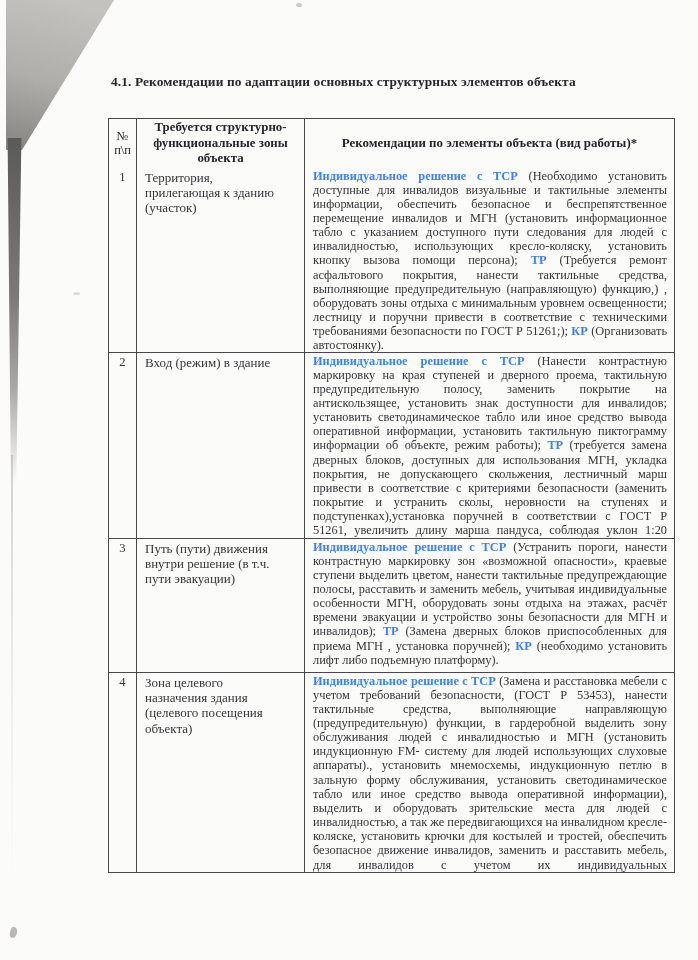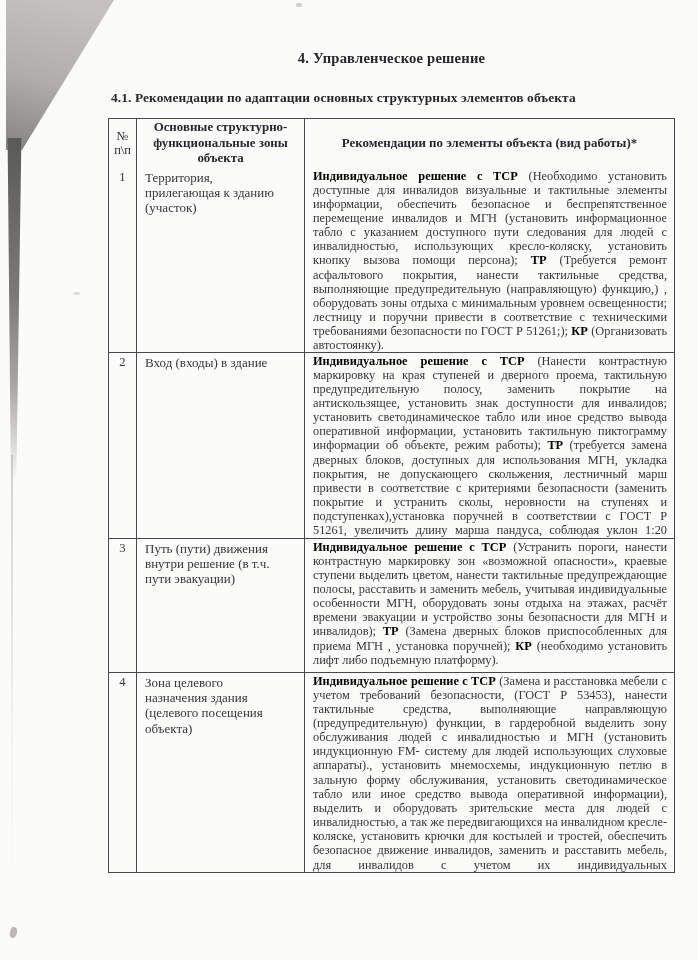--- a/index.html
+++ b/index.html
@@ -33,21 +33,21 @@
   .speck-a{left:296px;top:3px;width:6px;height:4px;background:#cfcdc9;}
   .speck-b{left:10px;top:927px;width:7px;height:11px;background:#bab8b4;transform:rotate(18deg);border-radius:40% 60% 50% 50%;}
   .speck-c{left:73px;top:292px;width:7px;height:3px;background:#dddbd7;}
   
   .doc-title{
     position:absolute;left:108px;top:50px;width:567px;
     text-align:center;font-weight:bold;font-size:14.6px;color:#26262c;
     letter-spacing:.2px;
   }
   .doc-subtitle{
-    position:absolute;left:111px;top:90px;width:567px;
+    position:absolute;left:111px;top:74px;width:567px;
     font-weight:bold;font-size:13.4px;color:#26262c;
     letter-spacing:.1px;
   }
   
   .tbl{
     position:absolute;left:108px;top:118px;width:567px;height:755px;
     border:1.5px solid #47474c;
     box-sizing:border-box;
     background:transparent;
   }
@@ -72,57 +72,56 @@
   }
   .cell-zone{
     font-size:13px;line-height:15.4px;color:#35353b;
     padding:2px 26px 0 8px;
   }
   .cell-rec{
     font-size:12.35px;line-height:14.15px;color:#35353b;
     padding:1px 7px 0 8px;
     text-align:justify;
   }
-  .cell-rec b{color:#000000;}
+  .cell-rec b{color:#3b82f6;}
   .tbl-row:last-child .cell-rec{text-align-last:justify;font-family:Liberation Serif, serif;}
 </style>
 </head>
 <body>
 
 <div class="page">
 
   <div class="scan-tri"></div>
   <div class="scan-strip"></div>
   <div class="scan-line"></div>
   <div class="speck speck-a"></div>
   <div class="speck speck-b"></div>
   <div class="speck speck-c"></div>
 
-  <div class="doc-title">4. Управленческое решение</div>
   <div class="doc-subtitle">4.1. Рекомендации по адаптации основных структурных элементов объекта</div>
 
   <div class="tbl">
     <div class="tbl-row tbl-head">
       <div class="cell head-cell head-num">
         <span>№</span>
         <span>п\п</span>
       </div>
-      <div class="cell head-cell head-zone">Основные структурно-функциональные зоны объекта</div>
+      <div class="cell head-cell head-zone">Требуется структурно-функциональные зоны объекта</div>
       <div class="cell head-cell head-rec">Рекомендации по элементы объекта (вид работы)*</div>
     </div>
     <div>
   <div class="tbl-row" style="height: 184px;">
     <div class="cell cell-num">1</div>
     <div class="cell cell-zone">Территория, прилегающая к зданию (участок)</div>
     <div class="cell cell-rec"><b>Индивидуальное решение с ТСР </b><span>(Необходимо установить доступные для инвалидов визуальные и тактильные элементы информации, обеспечить безопасное и беспрепятственное перемещение инвалидов и МГН (установить информационное табло с указанием доступного пути следования для людей с инвалидностью, использующих кресло-коляску, установить кнопку вызова помощи персона); </span><b>ТР </b><span>(Требуется ремонт асфальтового покрытия, нанести тактильные средства, выполняющие предупредительную (направляющую) функцию,) , оборудовать зоны отдыха с минимальным уровнем освещенности; лестницу и поручни привести в соответствие с техническими требованиями безопасности по ГОСТ Р 51261;); </span><b>КР </b><span>(Организовать автостоянку).</span></div>
   </div>
 
   <div class="tbl-row" style="height: 186px;">
     <div class="cell cell-num">2</div>
-    <div class="cell cell-zone">Вход (входы) в здание</div>
+    <div class="cell cell-zone">Вход (режим) в здание</div>
     <div class="cell cell-rec"><b>Индивидуальное решение с ТСР </b><span>(Нанести контрастную маркировку на края ступеней и дверного проема, тактильную предупредительную полосу, заменить покрытие на антискользящее, установить знак доступности для инвалидов; установить светодинамическое табло или иное средство вывода оперативной информации, установить тактильную пиктограмму информации об объекте, режим работы); </span><b>ТР </b><span>(требуется замена дверных блоков, доступных для использования МГН, укладка покрытия, не допускающего скольжения, лестничный марш привести в соответствие с критериями безопасности (заменить покрытие и устранить сколы, неровности на ступенях и подступенках),установка поручней в соответствии с ГОСТ Р 51261, увеличить длину марша пандуса, соблюдая уклон 1:20 (5%).</span></div>
   </div>
 
   <div class="tbl-row" style="height: 134px;">
     <div class="cell cell-num">3</div>
     <div class="cell cell-zone">Путь (пути) движения внутри решение (в т.ч. пути эвакуации)</div>
     <div class="cell cell-rec"><b>Индивидуальное решение с ТСР </b><span>(Устранить пороги, нанести контрастную маркировку зон «возможной опасности», краевые ступени выделить цветом, нанести тактильные предупреждающие полосы, расставить и заменить мебель, учитывая индивидуальные особенности МГН, оборудовать зоны отдыха на этажах, расчёт времени эвакуации и устройство зоны безопасности для МГН и инвалидов); </span><b>ТР </b><span>(Замена дверных блоков приспособленных для приема МГН , установка поручней); </span><b>КР </b><span>(необходимо установить лифт либо подъемную платформу).</span></div>
   </div>
 
   <div class="tbl-row" style="height: 201px;">

